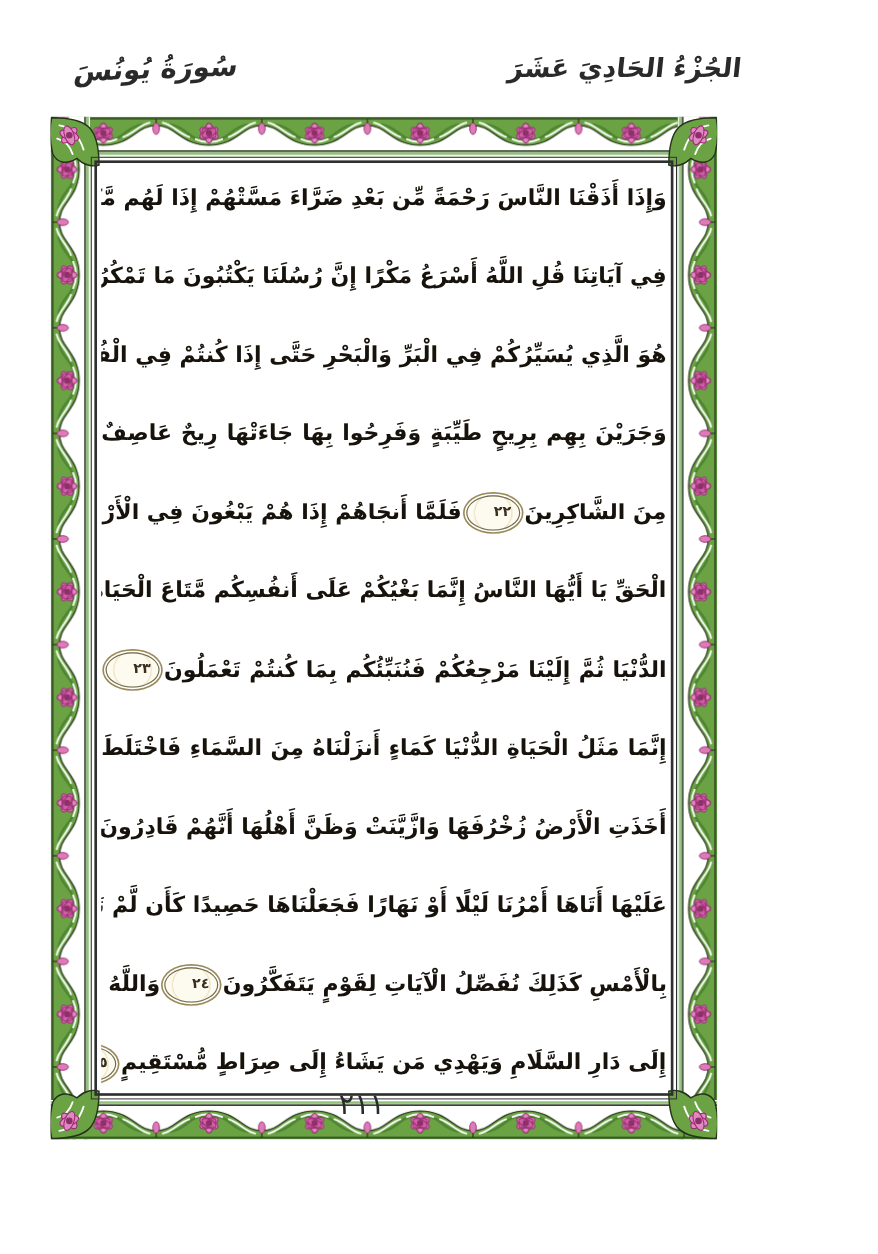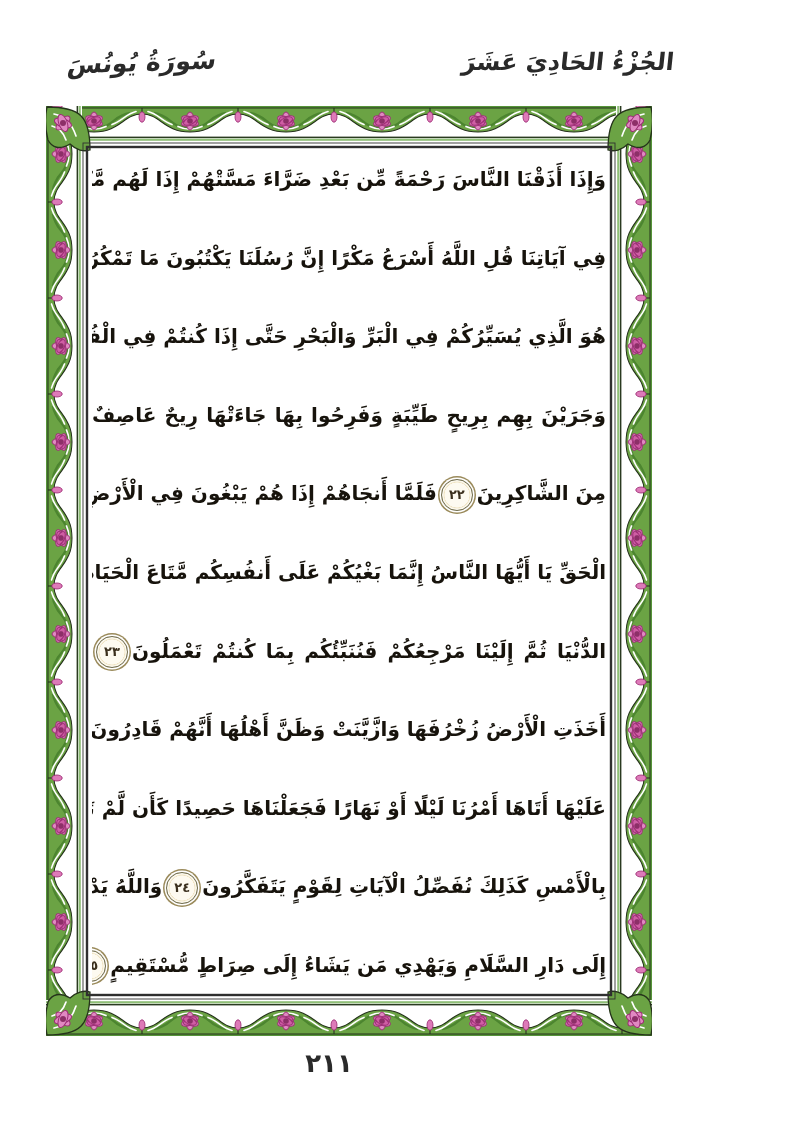--- a/index.html
+++ b/index.html
@@ -31,26 +31,26 @@
     white-space:nowrap;overflow:hidden;color:#17130c;
   }
   .qline span.seg{display:inline;}
   .vmark{
     display:inline-flex;align-items:center;justify-content:center;
     width:30px;height:30px;border-radius:50%;
     background:radial-gradient(circle,#fdfaf0 58%,#efe3c2 60%,#fdfaf0 66%);
     border:1.5px solid #6e6a4a;
     box-shadow:0 0 0 1.5px #ffffff,0 0 0 3px #9a8a5a;
     font-size:13px;font-weight:bold;color:#3a2f1d;
-    vertical-align:middle;margin:0 4px;line-height:30px;
+    vertical-align:middle;margin:0 4px;line-height:30px;padding-left:17px;
   }
   
   .page-number{
-    position:absolute;left:46px;top:1048px;width:566px;
-    text-align:center;font-size:26px;font-weight:bold;color:#2a2a2a;
+    position:absolute;left:46px;top:990px;width:566px;
+    text-align:center;font-size:26px;font-weight:normal;color:#2a2a2a;
   }
 </style>
 </head>
 <body>
 
 <div class="hdr hdr-juz">الجُزْءُ الحَادِيَ عَشَرَ</div>
 <div class="hdr hdr-surah">سُورَةُ يُونُسَ</div>
 
 <div class="frame">
   <svg width="606" height="930" viewBox="0 0 606 930" aria-hidden="true">
@@ -114,19 +114,20 @@
 </div>
 
 <div class="text-area" id="mushaf-lines">
     <div class="qline"><span class="seg">وَإِذَا أَذَقْنَا النَّاسَ رَحْمَةً مِّن بَعْدِ ضَرَّاءَ مَسَّتْهُمْ إِذَا لَهُم مَّكْرٌ</span></div>
     <div class="qline"><span class="seg">فِي آيَاتِنَا قُلِ اللَّهُ أَسْرَعُ مَكْرًا إِنَّ رُسُلَنَا يَكْتُبُونَ مَا تَمْكُرُونَ</span></div>
     <div class="qline"><span class="seg">هُوَ الَّذِي يُسَيِّرُكُمْ فِي الْبَرِّ وَالْبَحْرِ حَتَّى إِذَا كُنتُمْ فِي الْفُلْكِ</span></div>
     <div class="qline"><span class="seg">وَجَرَيْنَ بِهِم بِرِيحٍ طَيِّبَةٍ وَفَرِحُوا بِهَا جَاءَتْهَا رِيحٌ عَاصِفٌ</span></div>
     <div class="qline"><span class="seg">مِنَ الشَّاكِرِينَ</span><span class="vmark">٢٢</span><span class="seg">فَلَمَّا أَنجَاهُمْ إِذَا هُمْ يَبْغُونَ فِي الْأَرْضِ بِغَيْرِ</span></div>
     <div class="qline"><span class="seg">الْحَقِّ يَا أَيُّهَا النَّاسُ إِنَّمَا بَغْيُكُمْ عَلَى أَنفُسِكُم مَّتَاعَ الْحَيَاةِ</span></div>
     <div class="qline"><span class="seg">الدُّنْيَا ثُمَّ إِلَيْنَا مَرْجِعُكُمْ فَنُنَبِّئُكُم بِمَا كُنتُمْ تَعْمَلُونَ</span><span class="vmark">٢٣</span></div>
+    <div class="qline"><span class="seg">إِنَّمَا مَثَلُ الْحَيَاةِ الدُّنْيَا كَمَاءٍ أَنزَلْنَاهُ مِنَ السَّمَاءِ فَاخْتَلَطَ</span></div>
     <div class="qline"><span class="seg">أَخَذَتِ الْأَرْضُ زُخْرُفَهَا وَازَّيَّنَتْ وَظَنَّ أَهْلُهَا أَنَّهُمْ قَادِرُونَ</span></div>
     <div class="qline"><span class="seg">عَلَيْهَا أَتَاهَا أَمْرُنَا لَيْلًا أَوْ نَهَارًا فَجَعَلْنَاهَا حَصِيدًا كَأَن لَّمْ تَغْنَ</span></div>
     <div class="qline"><span class="seg">بِالْأَمْسِ كَذَلِكَ نُفَصِّلُ الْآيَاتِ لِقَوْمٍ يَتَفَكَّرُونَ</span><span class="vmark">٢٤</span><span class="seg">وَاللَّهُ يَدْعُو</span></div>
     <div class="qline"><span class="seg">إِلَى دَارِ السَّلَامِ وَيَهْدِي مَن يَشَاءُ إِلَى صِرَاطٍ مُّسْتَقِيمٍ</span><span class="vmark">٢٥</span></div>
   </div>
 
 <div class="page-number">٢١١</div>
 
 </body></html>

